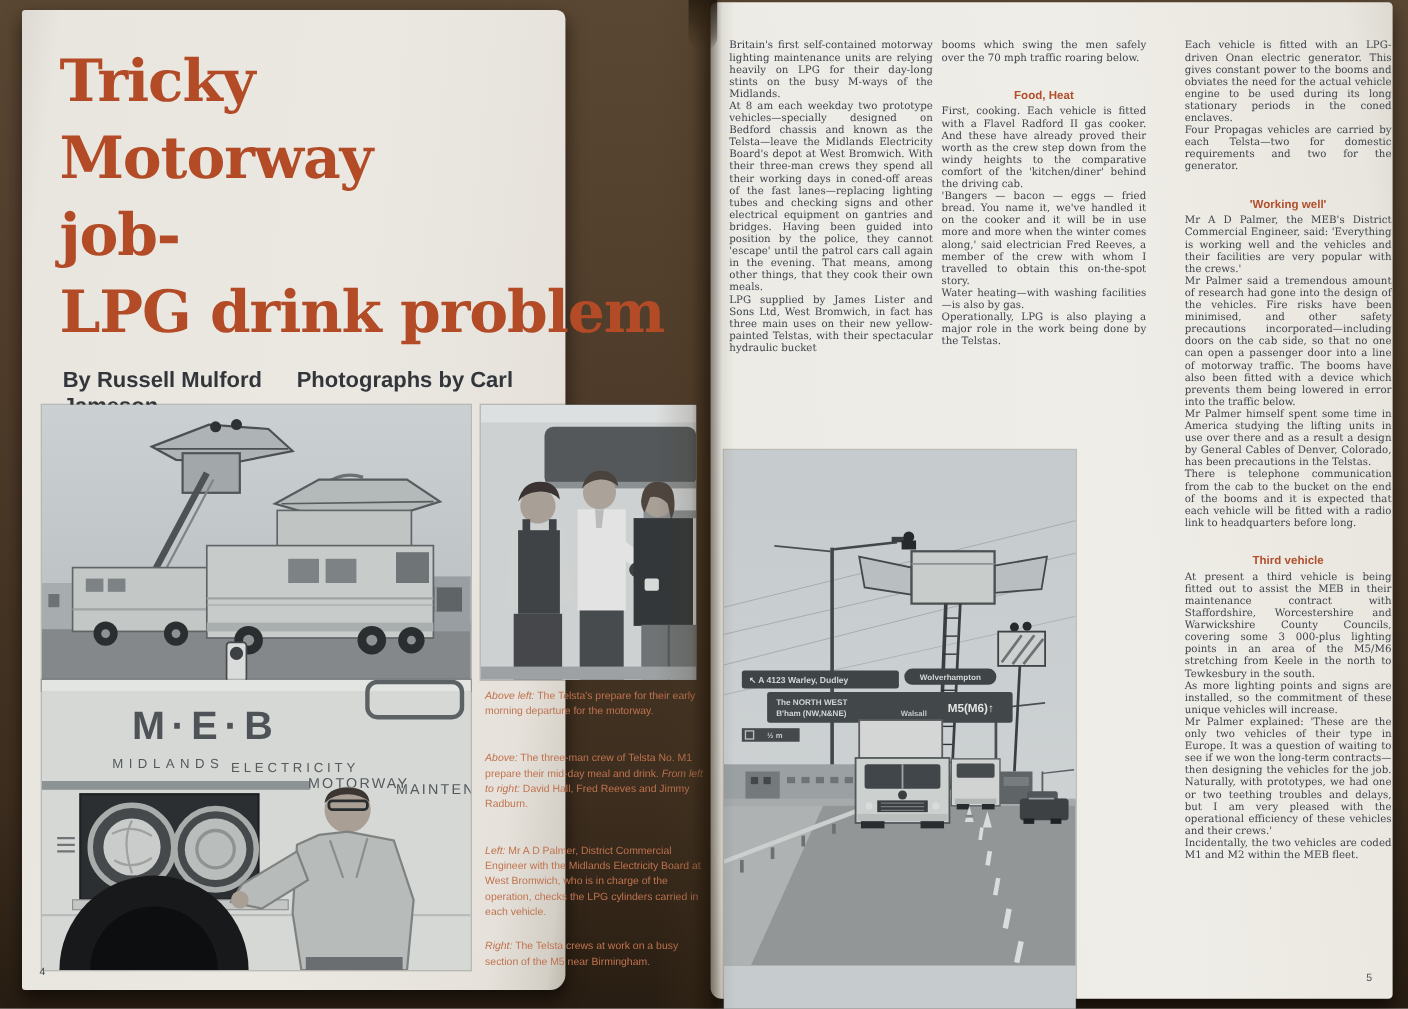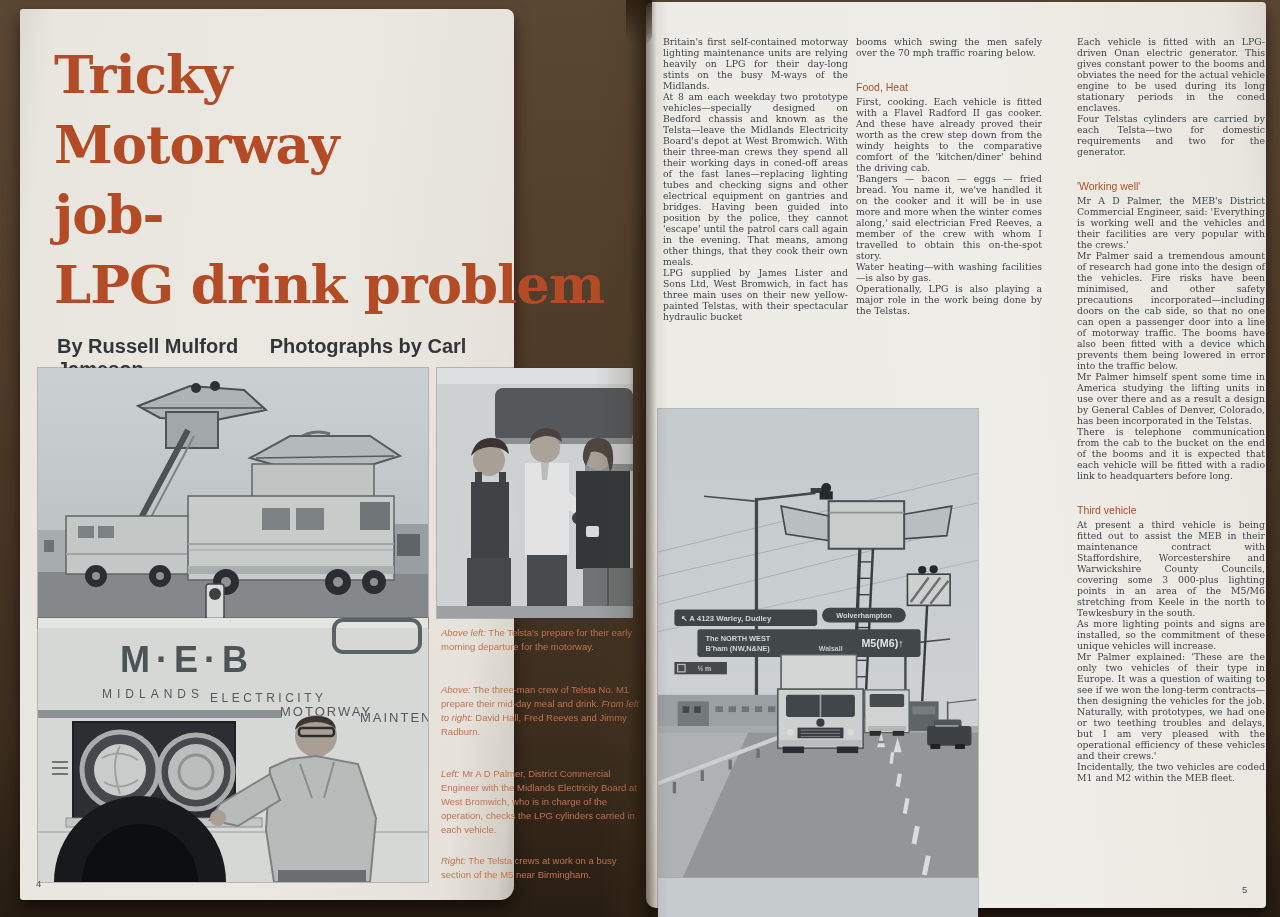--- a/index.html
+++ b/index.html
@@ -44,22 +44,22 @@
     font-family:"Liberation Sans",sans-serif;font-size:9.5px;line-height:14px;color:#c0734f;}
   .caption .lbl{font-style:italic;}
   .cap-1{top:617px;} .cap-2{top:674px;} .cap-3{top:758px;} .cap-4{top:845px;}
   .pagenum{position:absolute;font-family:"Liberation Sans",sans-serif;font-size:9.5px;color:#4a4d52;}
   .pn-left{left:16px;top:869px;}
   .pn-right{left:596px;top:882px;}
   
   .col{position:absolute;top:34px;font-size:9.3px;line-height:11px;color:#3f444c;
     text-align:justify;font-family:"DejaVu Serif",serif;}
   .col p{margin:0;}
-  .col .sh{font-family:"Liberation Sans",sans-serif;font-weight:normal;font-size:10.5px;
-    color:#b14f2c;margin:24px 0 3px 0;text-align:left;}
+  .col .sh{font-family:"Liberation Sans",sans-serif;font-weight:bold;font-size:10.5px;
+    color:#b14f2c;margin:24px 0 3px 0;text-align:center;}
   .col-a{left:17px;width:185px;}
   .col-b{left:210px;width:186px;}
   .col-c{left:431px;width:188px;}
   .ph-motorway{left:12px;top:388px;width:320px;height:515px;margin-top:19px;}
   svg text{font-family:"Liberation Sans",sans-serif;}
 </style>
 </head>
 <body>
 
 <div>
@@ -245,25 +245,25 @@
       <p>booms which swing the men safely over the 70 mph traffic roaring below.</p>
       <div class="sh">Food, Heat</div>
       <p>First, cooking. Each vehicle is fitted with a Flavel Radford II gas cooker. And these have already proved their worth as the crew step down from the windy heights to the comparative comfort of the 'kitchen/diner' behind the driving cab.</p>
       <p>'Bangers — bacon — eggs — fried bread. You name it, we've handled it on the cooker and it will be in use more and more when the winter comes along,' said electrician Fred Reeves, a member of the crew with whom I travelled to obtain this on-the-spot story.</p>
       <p>Water heating—with washing facilities—is also by gas.</p>
       <p>Operationally, LPG is also playing a major role in the work being done by the Telstas.</p>
     </div>
 
     <div class="col col-c">
       <p>Each vehicle is fitted with an LPG-driven Onan electric generator. This gives constant power to the booms and obviates the need for the actual vehicle engine to be used during its long stationary periods in the coned enclaves.</p>
-      <p>Four Telstas cylinders are carried by each Telsta—two for domestic requirements and two for the generator.</p>
+      <p>Four Propagas vehicles are carried by each Telsta—two for domestic requirements and two for the generator.</p>
       <div class="sh">'Working well'</div>
       <p>Mr A D Palmer, the MEB's District Commercial Engineer, said: 'Everything is working well and the vehicles and their facilities are very popular with the crews.'</p>
       <p>Mr Palmer said a tremendous amount of research had gone into the design of the vehicles. Fire risks have been minimised, and other safety precautions incorporated—including doors on the cab side, so that no one can open a passenger door into a line of motorway traffic. The booms have also been fitted with a device which prevents them being lowered in error into the traffic below.</p>
-      <p>Mr Palmer himself spent some time in America studying the lifting units in use over there and as a result a design by General Cables of Denver, Colorado, has been incorporated in the Telstas.</p>
+      <p>Mr Palmer himself spent some time in America studying the lifting units in use over there and as a result a design by General Cables of Denver, Colorado, has been precautions in the Telstas.</p>
       <p>There is telephone communication from the cab to the bucket on the end of the booms and it is expected that each vehicle will be fitted with a radio link to headquarters before long.</p>
       <div class="sh">Third vehicle</div>
       <p>At present a third vehicle is being fitted out to assist the MEB in their maintenance contract with Staffordshire, Worcestershire and Warwickshire County Councils, covering some 3 000-plus lighting points in an area of the M5/M6 stretching from Keele in the north to Tewkesbury in the south.</p>
       <p>As more lighting points and signs are installed, so the commitment of these unique vehicles will increase.</p>
       <p>Mr Palmer explained: 'These are the only two vehicles of their type in Europe. It was a question of waiting to see if we won the long-term contracts—then designing the vehicles for the job. Naturally, with prototypes, we had one or two teething troubles and delays, but I am very pleased with the operational efficiency of these vehicles and their crews.'</p>
       <p>Incidentally, the two vehicles are coded M1 and M2 within the MEB fleet.</p>
     </div>
 
     <div class="photo ph-motorway">
       <svg viewBox="0 0 390 515">

